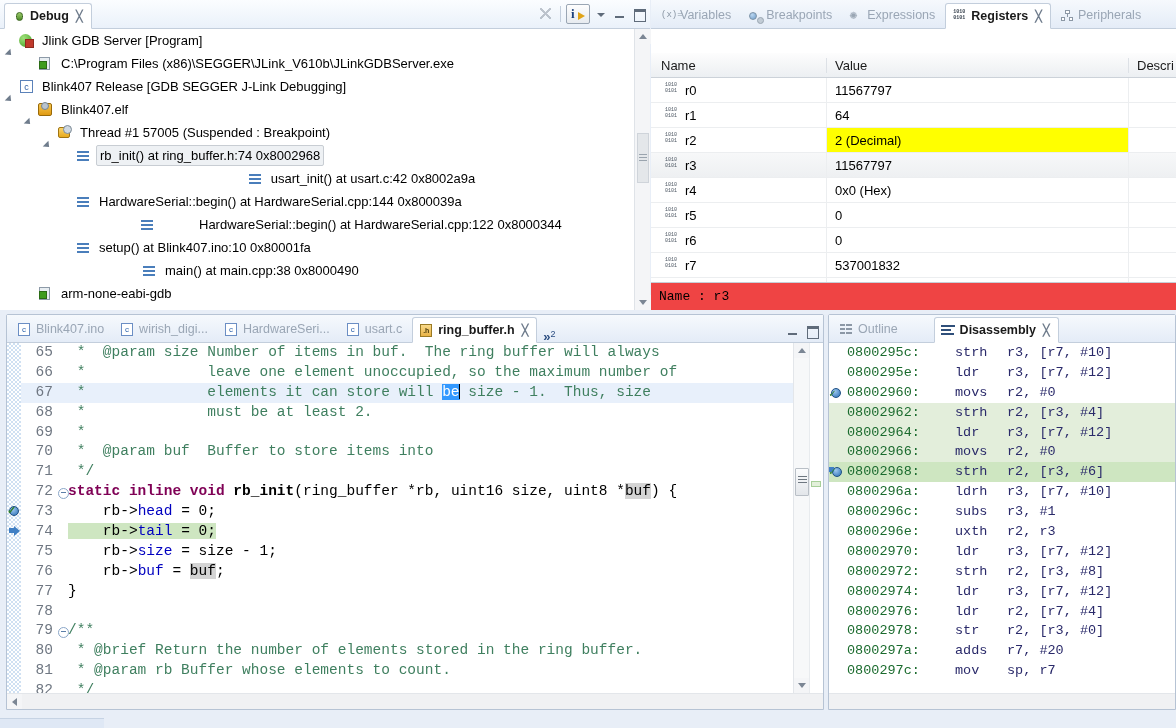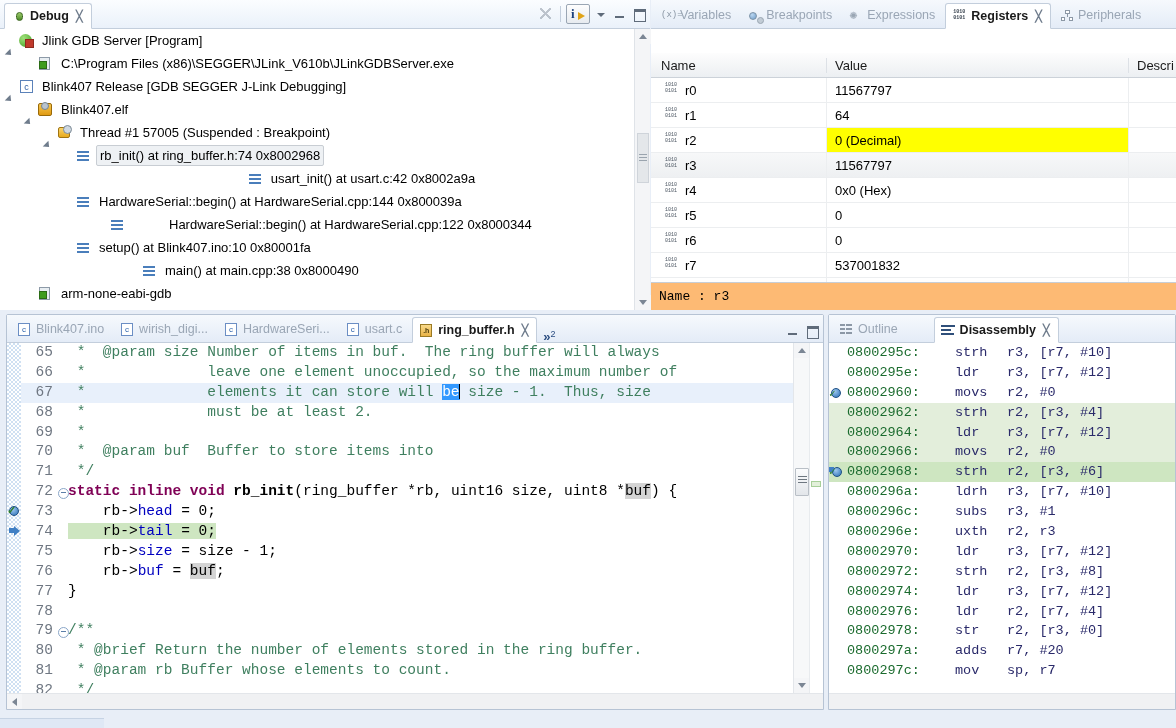--- a/index.html
+++ b/index.html
@@ -115,21 +115,21 @@
   .reg-head .c3{ flex:1; padding-left:8px;}
   .reg-row{ display:flex; height:25px; align-items:center; font-size:13px; border-bottom:1px solid #eceef0;}
   .reg-row.alt{ background:linear-gradient(#f7f8f9,#eef0f2); }
   .reg-row .c1{ width:176px; padding-left:34px; position:relative; border-right:1px solid #eceef0; height:100%; display:flex; align-items:center;}
   .reg-row .c2{ width:302px; padding-left:8px; border-right:1px solid #eceef0; height:100%; display:flex; align-items:center;}
   .reg-row .c3{ flex:1; height:100%;}
   .reg-row .c2.hl{ background:#ffff00; }
   .ic-bits{ position:absolute; left:14px; top:5px; width:14px; height:13px;
      font-family:"Liberation Mono",monospace; font-size:5px; line-height:5.5px; color:#4a5460; letter-spacing:0px;}
   .reg-status{ position:absolute; left:0; right:0; bottom:0; height:28px;
-     border-top:1px solid #c7ced6; background:#fdba74; display:flex; align-items:center; padding-left:8px;
+     border-top:1px solid #c7ced6; background:#ef4444; display:flex; align-items:center; padding-left:8px;
      font-family:"Liberation Mono",monospace; font-size:13px;}
 
   
   #editorPanel{ left:6px; top:314px; width:818px; height:396px; background:#fff;
                 border:1px solid #b6c3d4; border-radius:2px 2px 0 0;}
   #editorPanel .tabbar{ height:28px; }
   .ic-src{ position:absolute; left:1px; top:1px; width:12px;height:13px;background:#fff;
      border:1px solid #6b8ec4; font-size:8px; line-height:11px; text-align:center; color:#2d63ad;}
   .ic-hdr{ position:absolute; left:1px; top:1px; width:12px;height:13px;
      background:linear-gradient(#f8d98a,#e9b347); border:1px solid #9a7a24; font-size:7px;
@@ -321,21 +321,21 @@
           <span class="arrow"></span>
           <span class="ti">
             <span class="ic-frame">
               <i></i>
               <i></i>
               <i></i>
             </span>
           </span>
           <span class="lbl">HardwareSerial::begin() at HardwareSerial.cpp:144 0x800039a</span>
         </div>
-        <div class="tnode" style="padding-left: 59px; gap: 36px;">
+        <div class="tnode" style="padding-left: 89px; gap: 36px;">
           <span class="arrow"></span>
           <span class="ti">
             <span class="ic-frame">
               <i></i>
               <i></i>
               <i></i>
             </span>
           </span>
           <span class="lbl">HardwareSerial::begin() at HardwareSerial.cpp:122 0x8000344</span>
         </div>
@@ -444,21 +444,21 @@
               <span>64</span>
             </div>
             <div class="c3"></div>
           </div>
           <div class="reg-row">
             <div class="c1">
               <span class="ic-bits">1010<br>0101</span>
               <span>r2</span>
             </div>
             <div class="c2 hl">
-              <span>0 (Decimal)</span>
+              <span>2 (Decimal)</span>
             </div>
             <div class="c3"></div>
           </div>
           <div class="reg-row alt">
             <div class="c1">
               <span class="ic-bits">1010<br>0101</span>
               <span>r3</span>
             </div>
             <div class="c2">
               <span>11567797</span>

